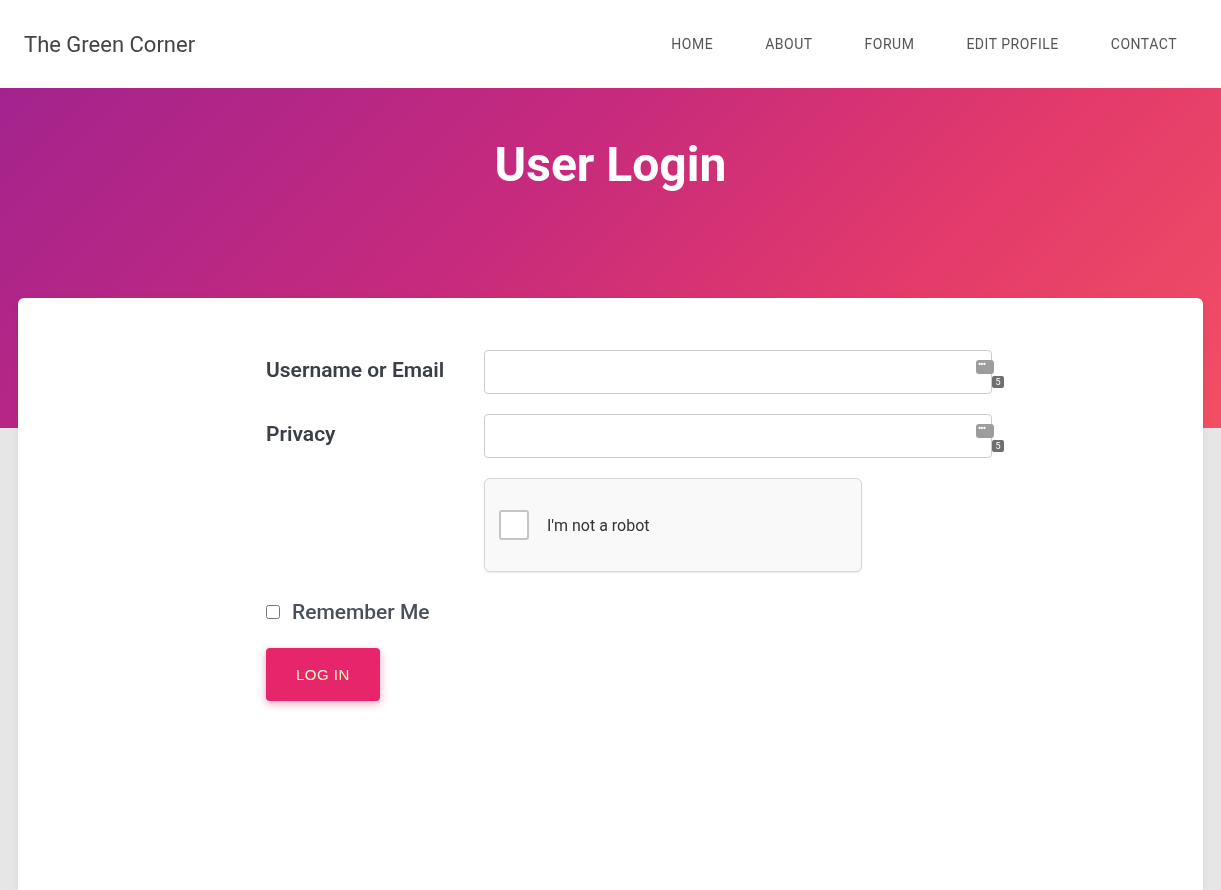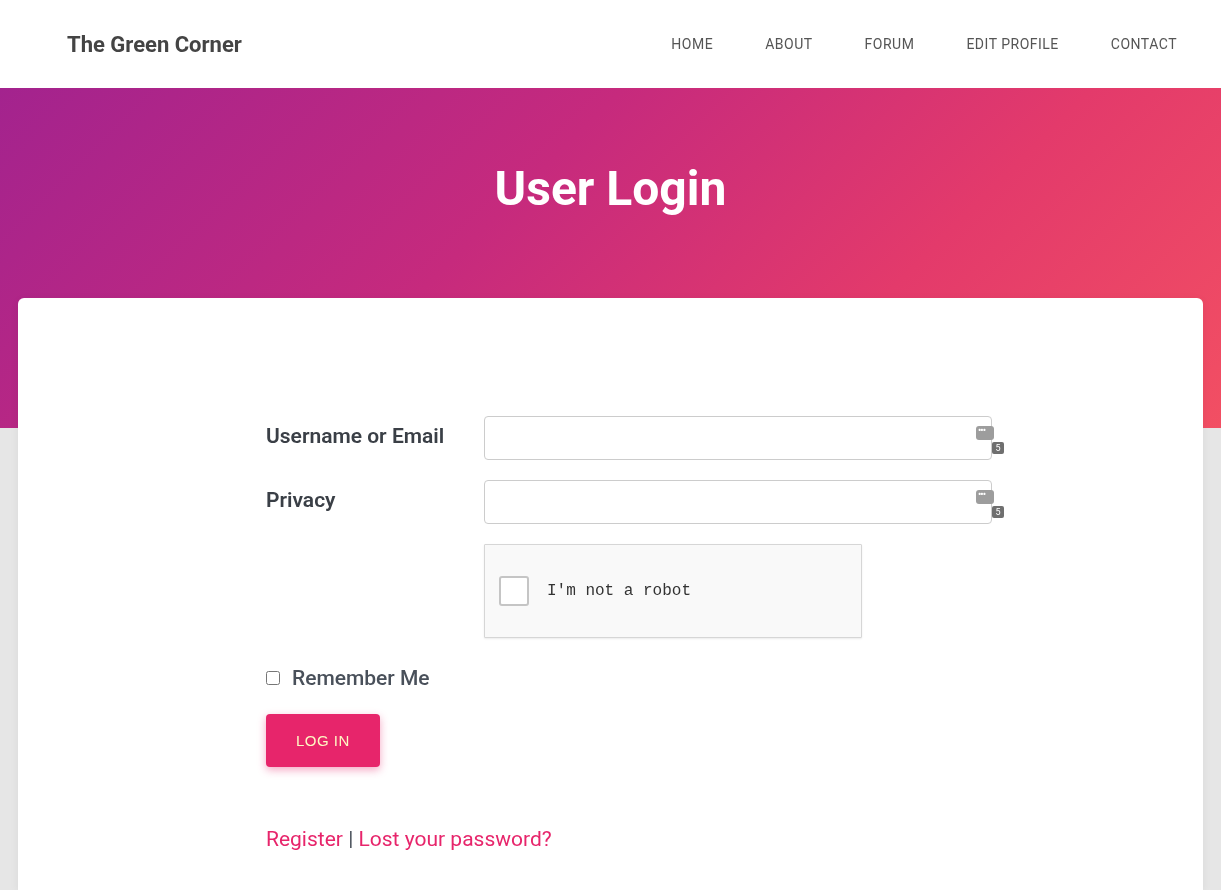--- a/index.html
+++ b/index.html
@@ -17,22 +17,21 @@
     display: flex;
     align-items: center;
     justify-content: space-between;
     padding: 0 24px 0 24px;
     position: relative;
     z-index: 10;
   }
   .brand {
     font-size: 22px;
     color: #444;
-    font-weight: 700;
-    margin-left: 43px;
+    font-weight: 400;
   }
   .nav {
     display: flex;
     gap: 52px;
     padding-right: 20px;
   }
   .nav a {
     font-size: 14px;
     letter-spacing: 0.5px;
     color: #555;
@@ -46,32 +45,32 @@
     right: 0;
     height: 340px;
     background: linear-gradient(135deg, #a3238e 0%, #c62a7d 40%, #e33a6b 70%, #f24f63 100%);
     z-index: 1;
   }
   .hero h1 {
     color: #fff;
     font-size: 48px;
     font-weight: 700;
     text-align: center;
-    padding-top: 72px;
+    padding-top: 48px;
   }
   .card {
     position: absolute;
     top: 298px;
     left: 18px;
     right: 18px;
     bottom: 0;
     background: #fff;
     border-radius: 6px 6px 0 0;
     z-index: 5;
-    padding: 118px 0 0 0;
+    padding: 52px 0 0 0;
     box-shadow: 0 2px 10px rgba(0,0,0,0.06);
   }
   .form-area {
     width: 726px;
     margin-left: 248px;
   }
   .form-row {
     display: flex;
     align-items: flex-start;
     margin-bottom: 20px;
@@ -131,27 +130,26 @@
   }
   .captcha-row {
     margin-left: 218px;
     margin-bottom: 28px;
   }
   .captcha {
     width: 378px;
     height: 94px;
     border: 1px solid #d6d6d6;
     background: #f9f9f9;
-    border-radius: 1px;
+    border-radius: 6px;
     display: flex;
     align-items: center;
     padding: 0 14px;
     position: relative;
     box-shadow: 0 1px 2px rgba(0,0,0,0.08);
-    font-family: Liberation Mono, monospace;
   }
   .captcha-check {
     width: 30px; height: 30px;
     border: 2px solid #c5c5c5;
     border-radius: 3px;
     background: #fff;
     cursor: pointer;
   }
   .captcha-label {
     margin-left: 18px;
@@ -262,18 +260,15 @@
       </div>
     </div>
 
     <div class="remember-row">
       <input type="checkbox" class="remember-check" style="">
       <label class="remember-label">Remember Me</label>
     </div>
 
     <button class="login-btn">LOG IN</button>
 
-    <div class="links-row">
-      <a>Register</a><span> | </span><a>Lost your password?</a>
-    </div>
 
   </div>
 </div>
 
 </body></html>

